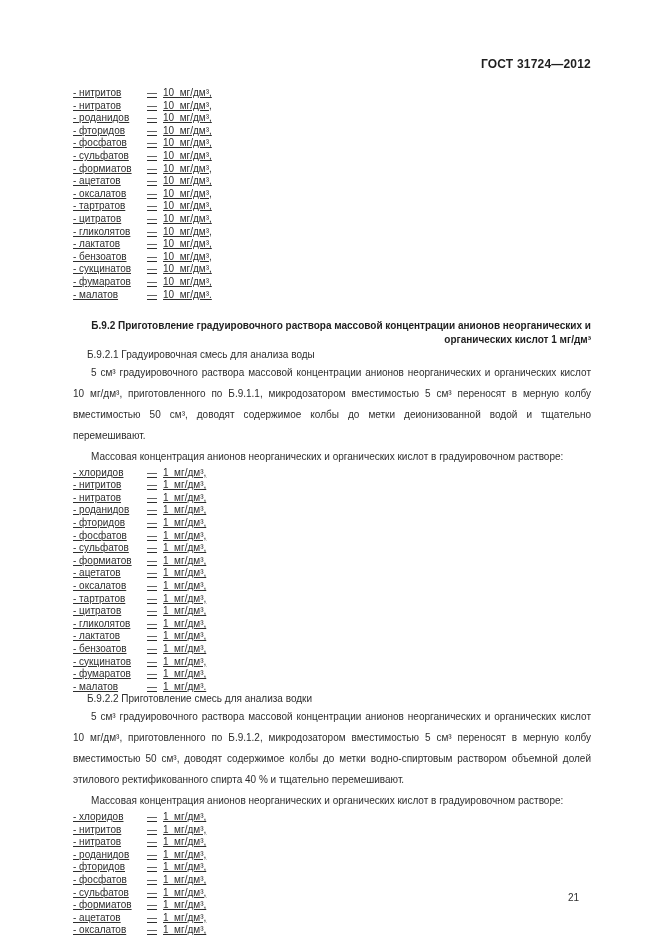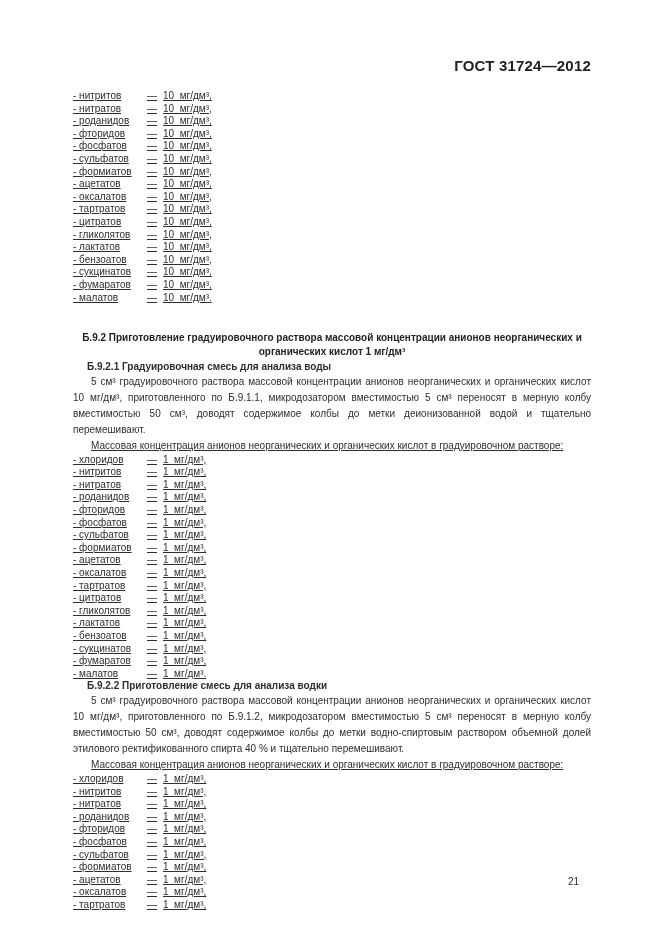--- a/index.html
+++ b/index.html
@@ -9,50 +9,50 @@
     font-family:"Liberation Sans", sans-serif;
     font-size:10px;
     color:#2e2e2e;
     position:relative;
     overflow:hidden;
   }
   .page { position:absolute; inset:0; padding:57px 70px 0 73px; }
   .doc-header {
     text-align:right;
     font-weight:700;
-    font-size:15px;
+    font-size:12px;
     color:#1f1f1f;
     letter-spacing:.2px;
     margin-bottom:16px;
   }
   .anion-list { }
   .anion-row { display:flex; line-height:12.6px; white-space:pre;text-decoration:underline; }
   .anion-name { width:74px; }
   .anion-dash { width:16px; }
   .anion-value { }
   .heading {
     font-weight:700;
     font-size:10px;
     line-height:13.5px;
-    margin-top:27px;
+    margin-top:18px;
     margin-bottom:3px;
     color:#1f1f1f;
-    text-align:center;
+    text-align:right;
   }
-  .subheading { line-height:12.6px; text-indent:14px;font-weight:bold; }
+  .subheading { line-height:12.6px; text-indent:14px; }
   .para {
     text-align:justify;
     text-indent:18px;
-    line-height:16px;
+    line-height:21px;
   }
-  .intro { text-align:left;text-decoration:underline; }
+  .intro { text-align:left; }
   .page-number {
     position:absolute;
     right:82px;
-    bottom:48px;
+    bottom:32px;
     font-size:10px;
     color:#2e2e2e;
   }
 </style>
 </head>
 <body>
 
 <div class="page">
 
   <div class="doc-header">ГОСТ 31724—2012</div>

